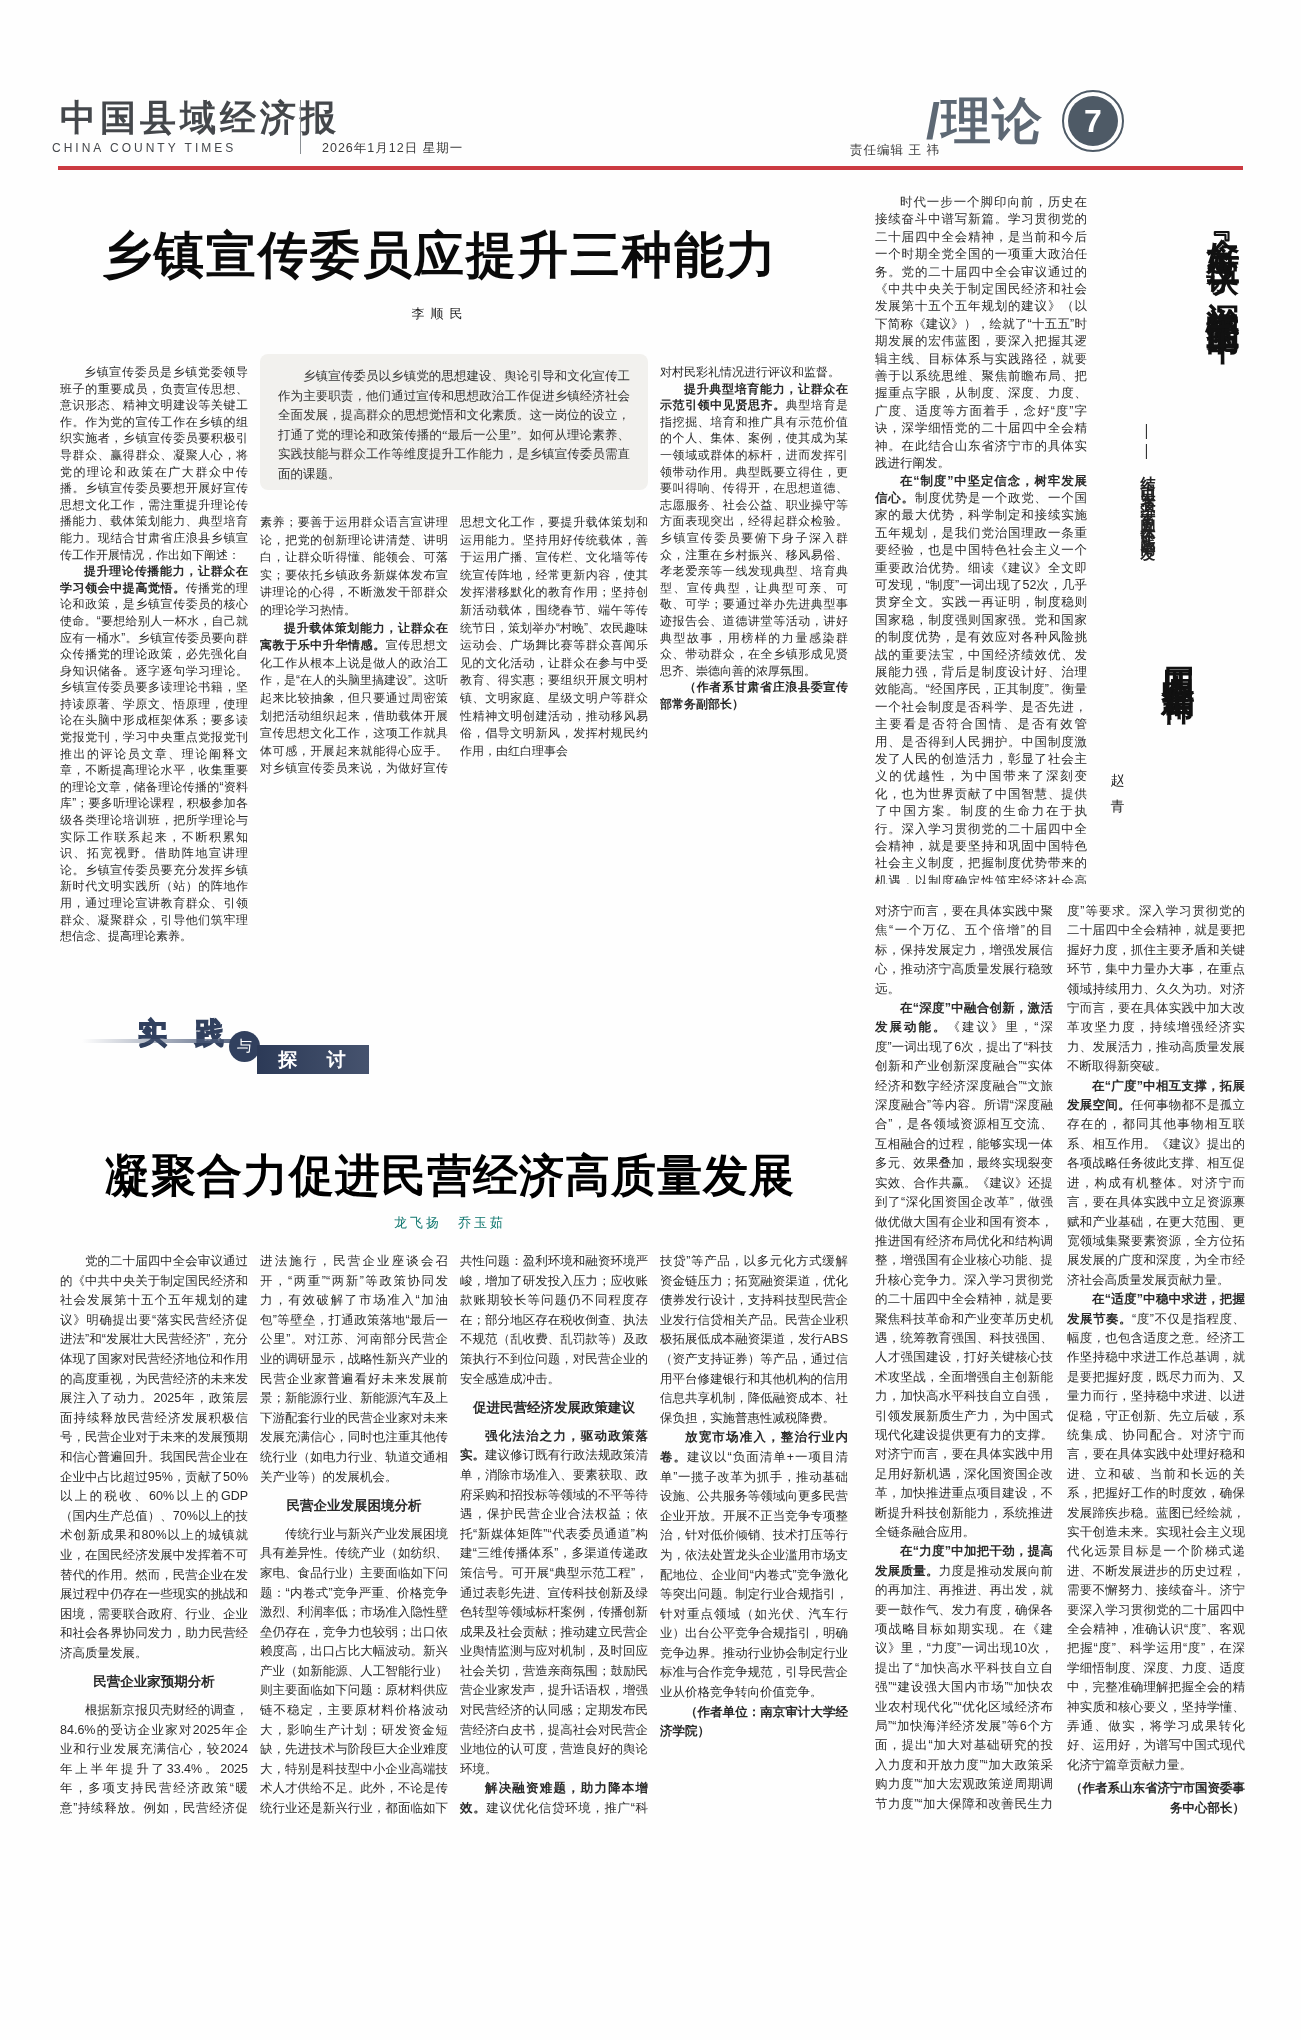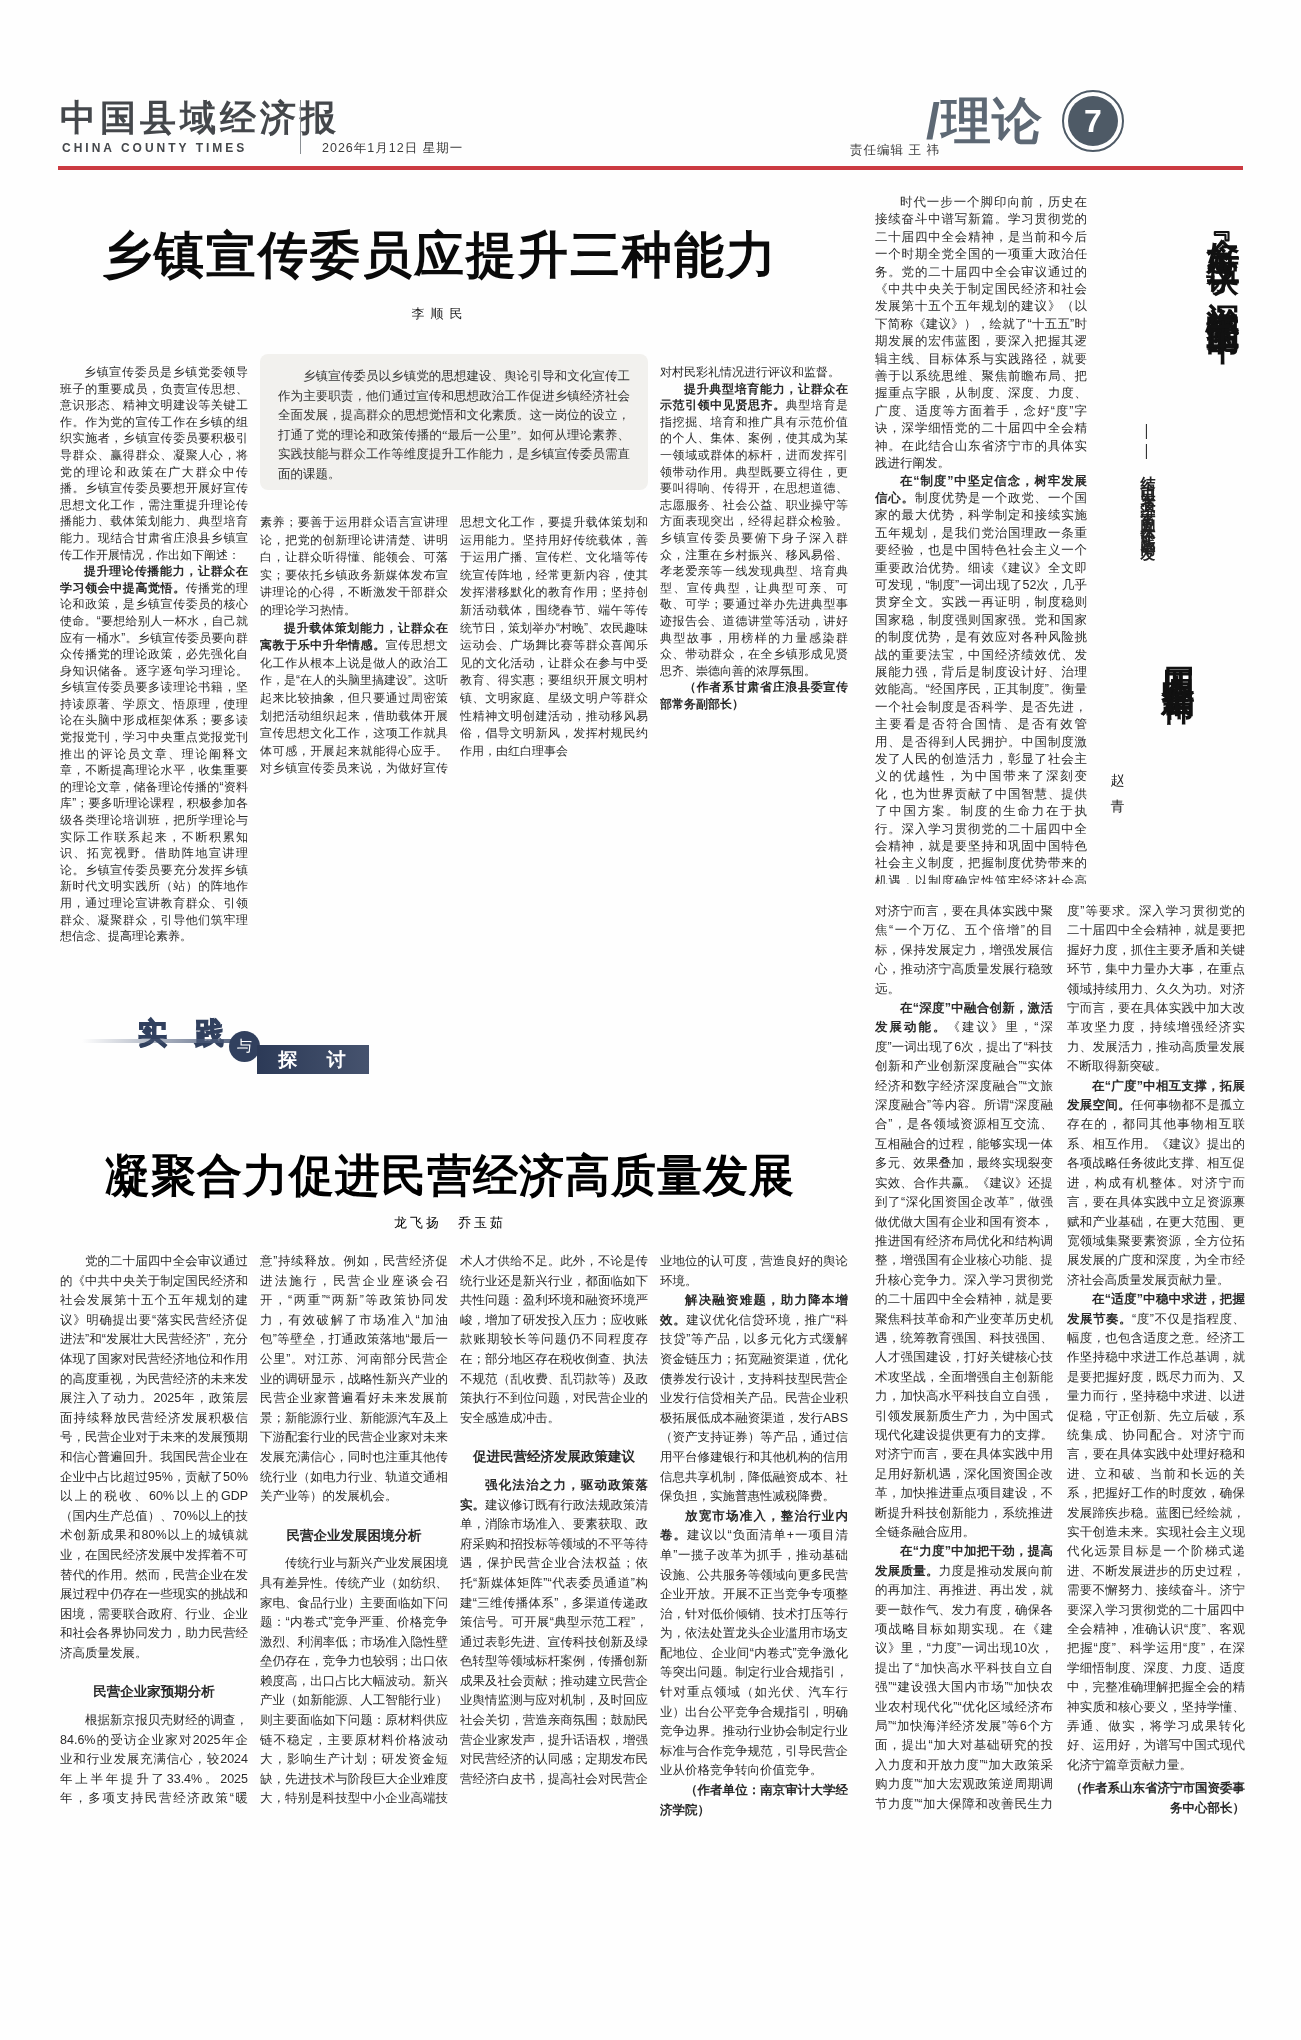--- a/index.html
+++ b/index.html
@@ -1,21 +1,21 @@
 <!DOCTYPE html>
 <html><head>
 <meta charset="utf-8">
 <style>
   html,body{margin:0;padding:0;background:#e8e8e8;}
   .page{position:relative;width:1301px;height:2040px;background:#fefefe;margin:0 auto;
         font-family:"Liberation Sans",sans-serif;color:#2b2b2b;overflow:hidden;}
   
   .masthead{position:absolute;left:60px;top:94px;font-family:"Liberation Serif",serif;
             font-size:36px;font-weight:700;color:#44474b;letter-spacing:4px;}
-  .masthead-en{position:absolute;left:62px;top:141px;font-size:12px;font-weight:700;
+  .masthead-en{position:absolute;left:52px;top:141px;font-size:12px;font-weight:400;
                color:#44474b;letter-spacing:3px;}
   .head-divider{position:absolute;left:300px;top:100px;width:1px;height:54px;background:#8a8f94;}
   .head-date{position:absolute;left:322px;top:140px;font-size:12.5px;color:#3a3a3a;letter-spacing:1px;}
   .head-editor{position:absolute;left:850px;top:142px;font-size:12.5px;color:#3a3a3a;letter-spacing:1px;}
   .head-section{position:absolute;left:926px;top:88px;font-size:50px;font-weight:700;
                 color:#5d6874;letter-spacing:1px;font-family:"Liberation Sans",sans-serif;}
   .page-circle{position:absolute;left:1062px;top:90px;width:62px;height:62px;border:2px solid #4e5a66;
                border-radius:50%;box-sizing:border-box;}
   .page-circle .inner{position:absolute;left:4px;top:4px;width:50px;height:50px;border-radius:50%;
                background:#4e5a66;color:#fff;font-size:32px;font-weight:700;
@@ -51,28 +51,28 @@
               justify-content:center;}
   .lbl-word2{position:absolute;left:257px;top:1045px;width:112px;height:29px;
              background:linear-gradient(to right,#2c3a57,#46536e);color:#fff;font-size:19px;
              font-weight:700;letter-spacing:12px;display:flex;align-items:center;justify-content:center;
              padding-left:10px;box-sizing:border-box;}
   
   .a2-title{position:absolute;left:60px;top:1146px;width:780px;text-align:center;
             font-family:"Liberation Serif",serif;font-size:45px;font-weight:800;color:#000;
             letter-spacing:1px;}
   .a2-byline{position:absolute;left:60px;top:1214px;width:780px;text-align:center;
-             font-size:13px;color:#000000;letter-spacing:3px;font-family:"Liberation Serif",serif;}
+             font-size:13px;color:#0f766e;letter-spacing:3px;font-family:"Liberation Serif",serif;}
   .a2-body{position:absolute;left:60px;top:1252px;width:788px;height:738px;
            column-count:4;column-gap:12px;font-size:12.5px;line-height:19.6px;
            text-align:justify;overflow:hidden;}
   .a2-body p{margin:0;text-indent:2em;}
   .a2-body p b{font-weight:700;}
   .a2-body p.subhead{text-align:center;text-indent:0;font-weight:700;font-size:13.5px;
-                     margin:19px 0 9px 0;}
+                     margin:9px 0 9px 0;}
   .a2-body p.attr{font-weight:700;}
   
   .r-col1{position:absolute;left:875px;top:194px;width:212px;height:690px;
           font-size:12.5px;line-height:17.4px;text-align:justify;overflow:hidden;}
   .r-col1 p{margin:0;text-indent:2em;}
   .r-col1 p b{font-weight:700;}
   .v-title{position:absolute;left:1095px;top:212px;width:150px;height:740px;
            writing-mode:vertical-rl;font-family:"Liberation Serif",serif;color:#111;}
   .v-title .t1{font-size:33px;font-weight:800;letter-spacing:4px;}
   .v-title .t2{font-size:33px;font-weight:800;letter-spacing:4px;margin-top:428px;}

